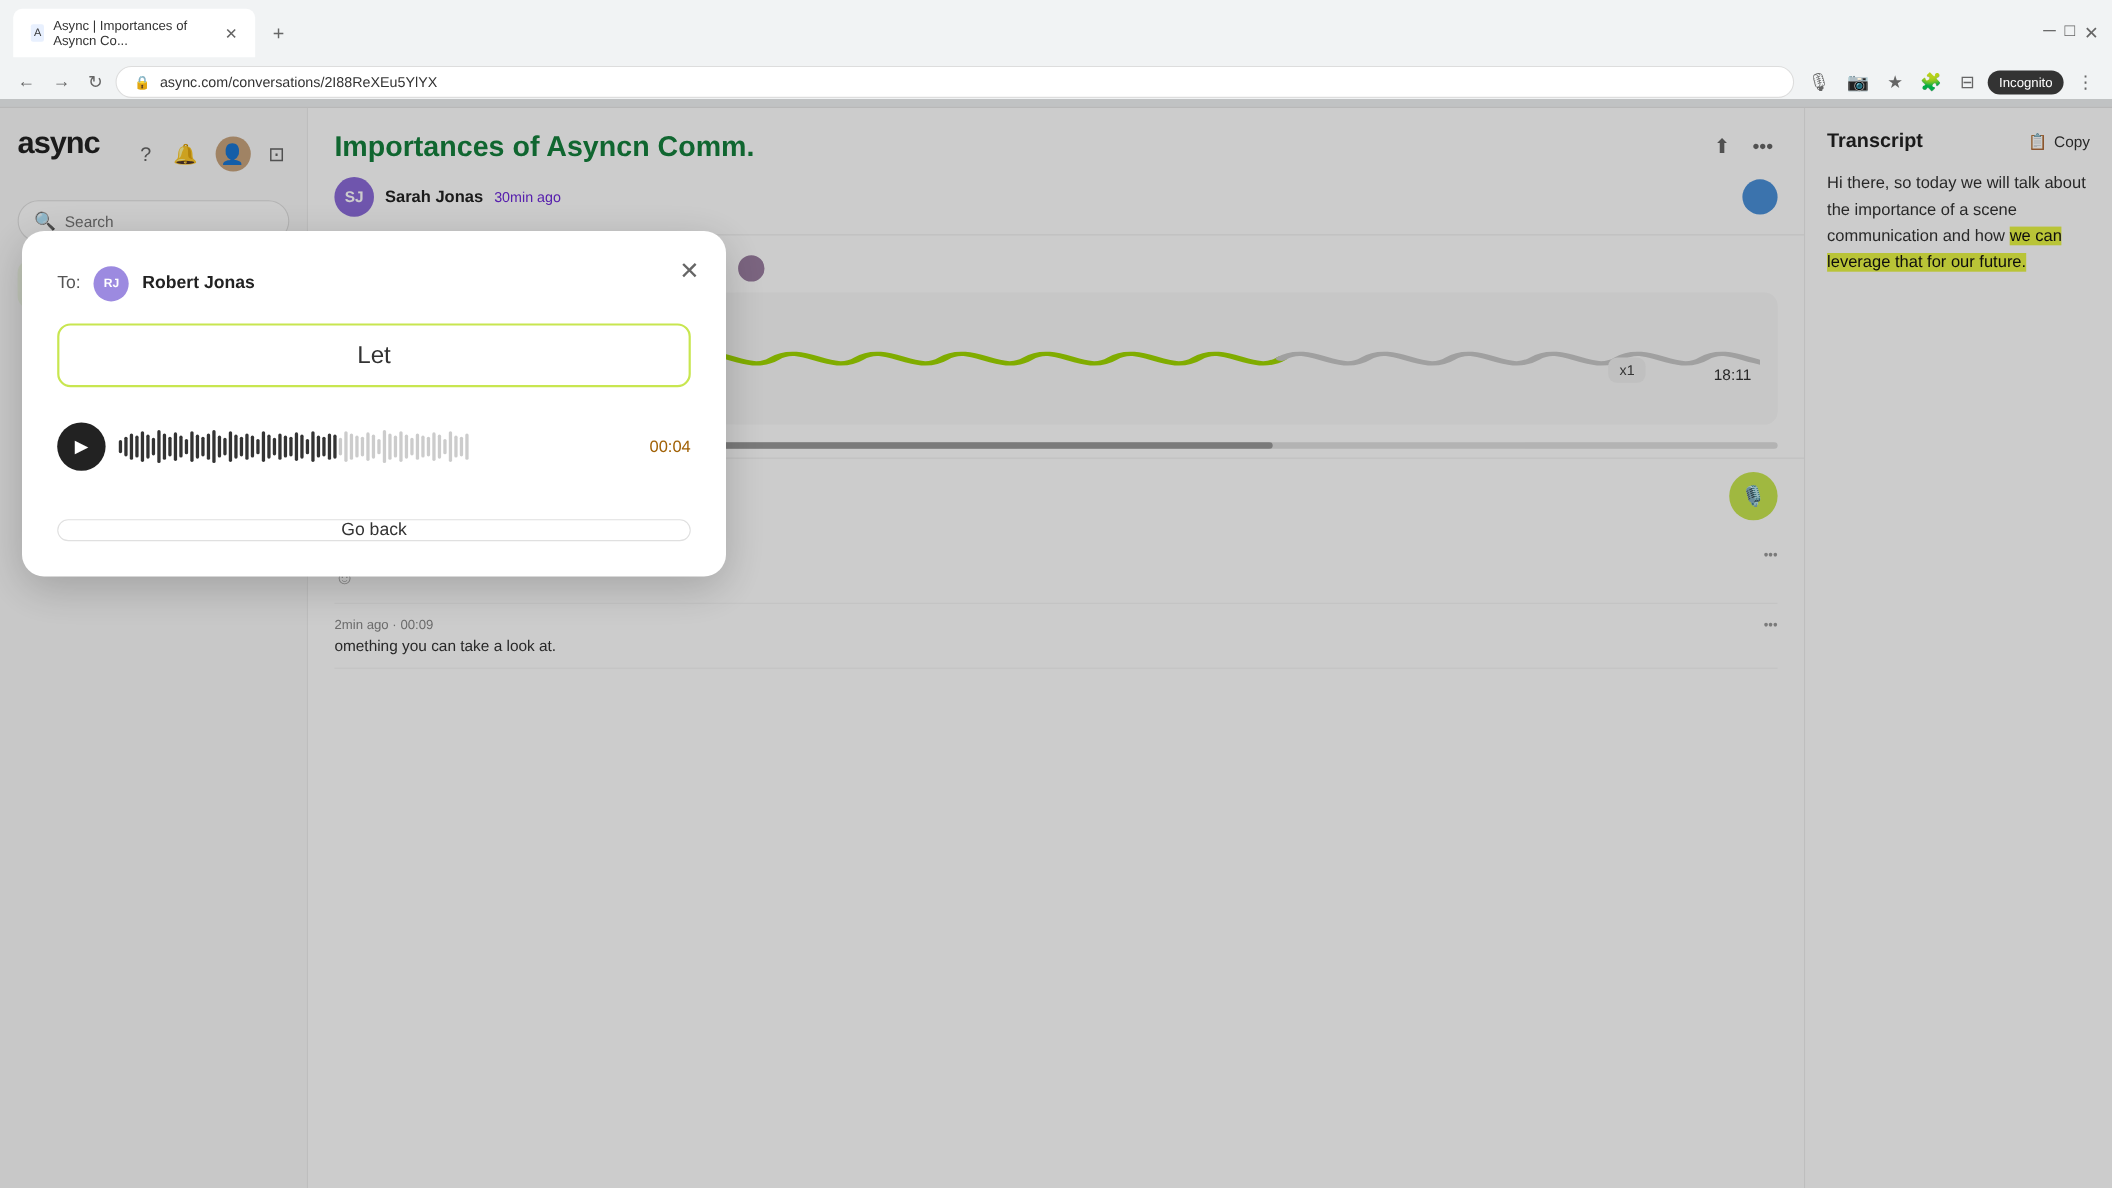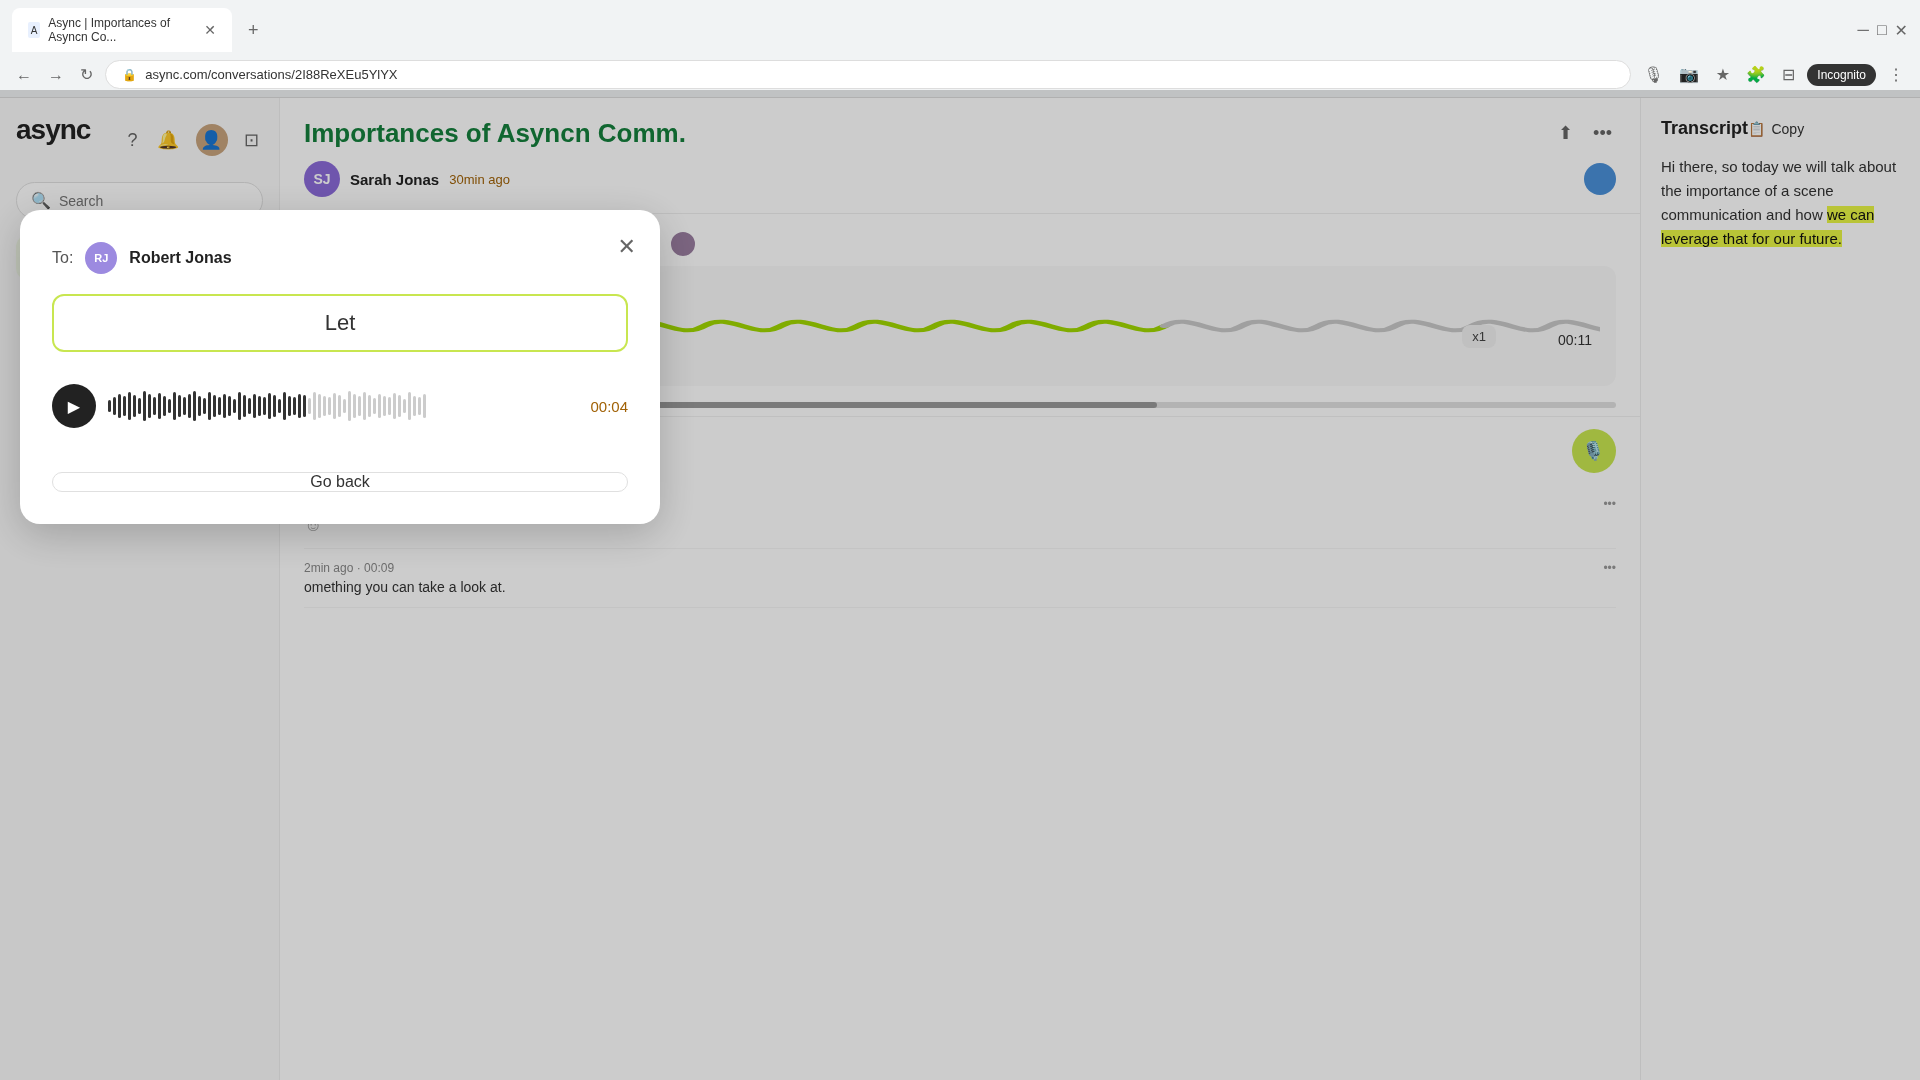--- a/index.html
+++ b/index.html
@@ -36,21 +36,21 @@
 
     
     .main-content { flex: 1; background: white; display: flex; flex-direction: column; position: relative; overflow: hidden; }
     .main-header { padding: 20px 24px 16px; border-bottom: 1px solid #eee; }
     .main-title { font-size: 26px; font-weight: 700; color: #15803d; margin-bottom: 12px; }
     .main-header-actions { position: absolute; top: 20px; right: 24px; display: flex; gap: 12px; }
     .header-action-btn { background: none; border: none; cursor: pointer; color: #666; font-size: 18px; padding: 4px; }
     .author-row { display: flex; align-items: center; gap: 10px; }
     .author-avatar { width: 36px; height: 36px; border-radius: 50%; background: #ddd; overflow: hidden; display: flex; align-items: center; justify-content: center; font-size: 14px; font-weight: 600; color: #fff; background: #8B6BD9; }
     .author-name { font-size: 15px; font-weight: 600; color: #222; }
-    .author-time { font-size: 13px; color: #a16207; }
+    .author-time { font-size: 13px; color: #6d28d9; }
     .blue-dot { width: 32px; height: 32px; background: #4A90D9; border-radius: 50%; margin-left: auto; }
 
     
     .waveform-area { padding: 16px 24px; position: relative; }
     .avatar-group { display: flex; gap: 20px; margin-bottom: 8px; }
     .avatar-cluster { display: flex; align-items: center; gap: 4px; }
     .mini-avatar { width: 28px; height: 28px; border-radius: 50%; border: 2px solid white; margin-left: -8px; }
     .mini-avatar:first-child { margin-left: 0; }
     .mini-avatar-count { font-size: 11px; color: #666; }
     .waveform-container { background: #f9f9f9; border-radius: 12px; padding: 16px; position: relative; height: 120px; display: flex; align-items: center; }
@@ -72,21 +72,21 @@
     
     .message-list { flex: 1; overflow-y: auto; padding: 0 24px; }
     .message-item { padding: 12px 0; border-bottom: 1px solid #f5f5f5; }
     .message-meta { display: flex; justify-content: space-between; align-items: center; font-size: 12px; color: #888; margin-bottom: 4px; }
     .message-dots { color: #999; cursor: pointer; }
     .message-text { font-size: 14px; color: #333; }
     .message-icon { color: #aaa; font-size: 18px; }
 
     
     .transcript-panel { width: 280px; background: white; border-left: 1px solid #eee; padding: 20px; flex-shrink: 0; }
-    .transcript-header { display: flex; align-items: center; justify-content: flex-start; margin-bottom: 16px; }
+    .transcript-header { display: flex; align-items: center; justify-content: space-between; margin-bottom: 16px; }
     .transcript-title { font-size: 18px; font-weight: 600; color: #222; }
     .copy-btn { display: flex; align-items: center; gap: 6px; background: none; border: none; cursor: pointer; color: #333; font-size: 14px; }
     .transcript-text { font-size: 15px; color: #333; line-height: 1.6; }
     .transcript-highlight { background: #e8f545; color: #111; }
 
     
     .modal-overlay { position: fixed; top: 90px; left: 0; right: 0; bottom: 0; background: rgba(0,0,0,0.2); z-index: 100; display: flex; align-items: flex-start; justify-content: flex-start; padding: 120px 0 0 20px; }
     .modal { background: white; border-radius: 20px; width: 640px; padding: 32px; box-shadow: 0 10px 40px rgba(0,0,0,0.2); position: relative; }
     .modal-to-row { display: flex; align-items: center; gap: 12px; margin-bottom: 20px; }
     .modal-to-label { font-size: 16px; color: #555; font-weight: 500; }
@@ -211,21 +211,21 @@
 
       <div class="waveform-container">
         <svg class="waveform-svg" viewBox="0 0 500 70" preserveAspectRatio="none">
 
           <path d="M0,35 C10,20 20,50 30,35 C40,20 50,50 60,35 C70,20 80,50 90,35 C100,20 110,50 120,35 C130,20 140,50 150,35 C160,20 170,50 180,35 C190,20 200,50 210,35 C220,20 230,50 240,35 C250,20 260,50 270,35 C280,20 290,50 300,35 C310,20 320,50 330,35" stroke="#a0d800" stroke-width="4" fill="none" stroke-linecap="round"></path>
 
           <path d="M330,35 C340,20 350,50 360,35 C370,20 380,50 390,35 C400,20 410,50 420,35 C430,20 440,50 450,35 C460,20 470,50 480,35 C490,20 500,50 510,35" stroke="#c8c8c8" stroke-width="4" fill="none" stroke-linecap="round"></path>
         </svg>
         <button class="play-btn-main">▶</button>
         <div class="speed-badge">x1</div>
-        <div class="time-badge">00:11</div>
+        <div class="time-badge">18:11</div>
       </div>
     </div>
 
     <div class="progress-bar-container">
       <div class="progress-bar">
         <div class="progress-bar-fill"></div>
       </div>
     </div>
 
     <div class="reactions-bar">

